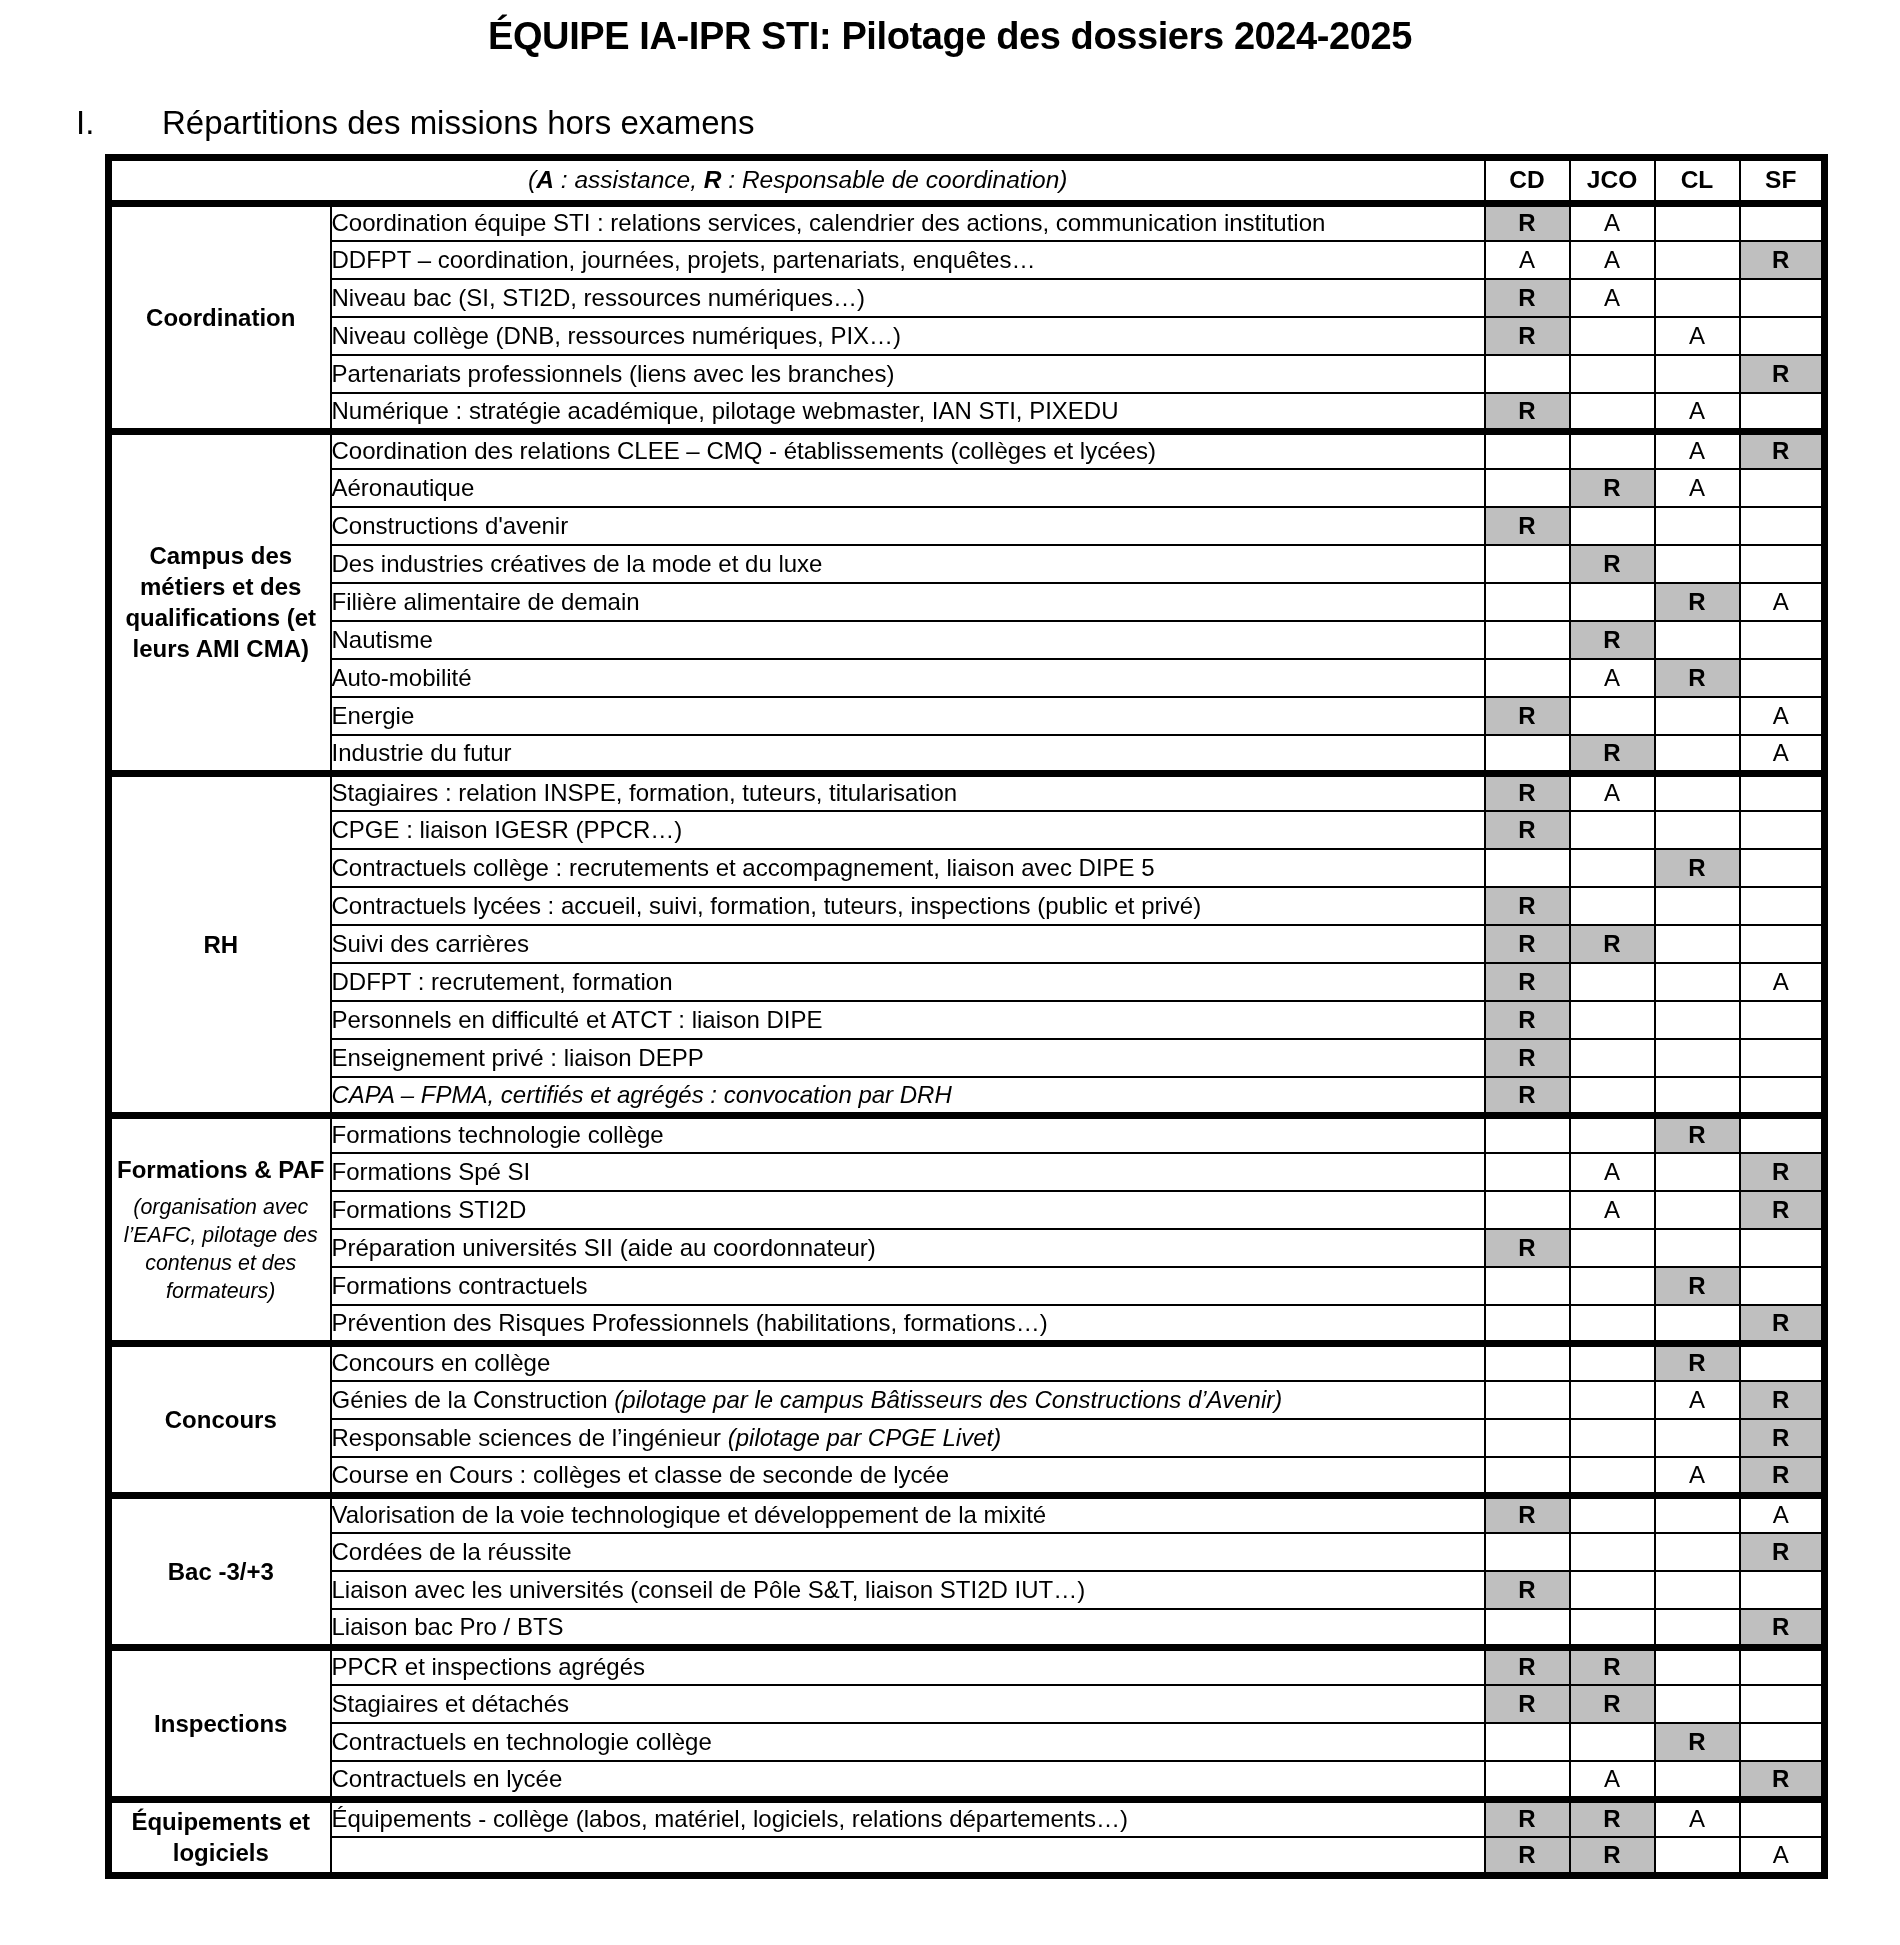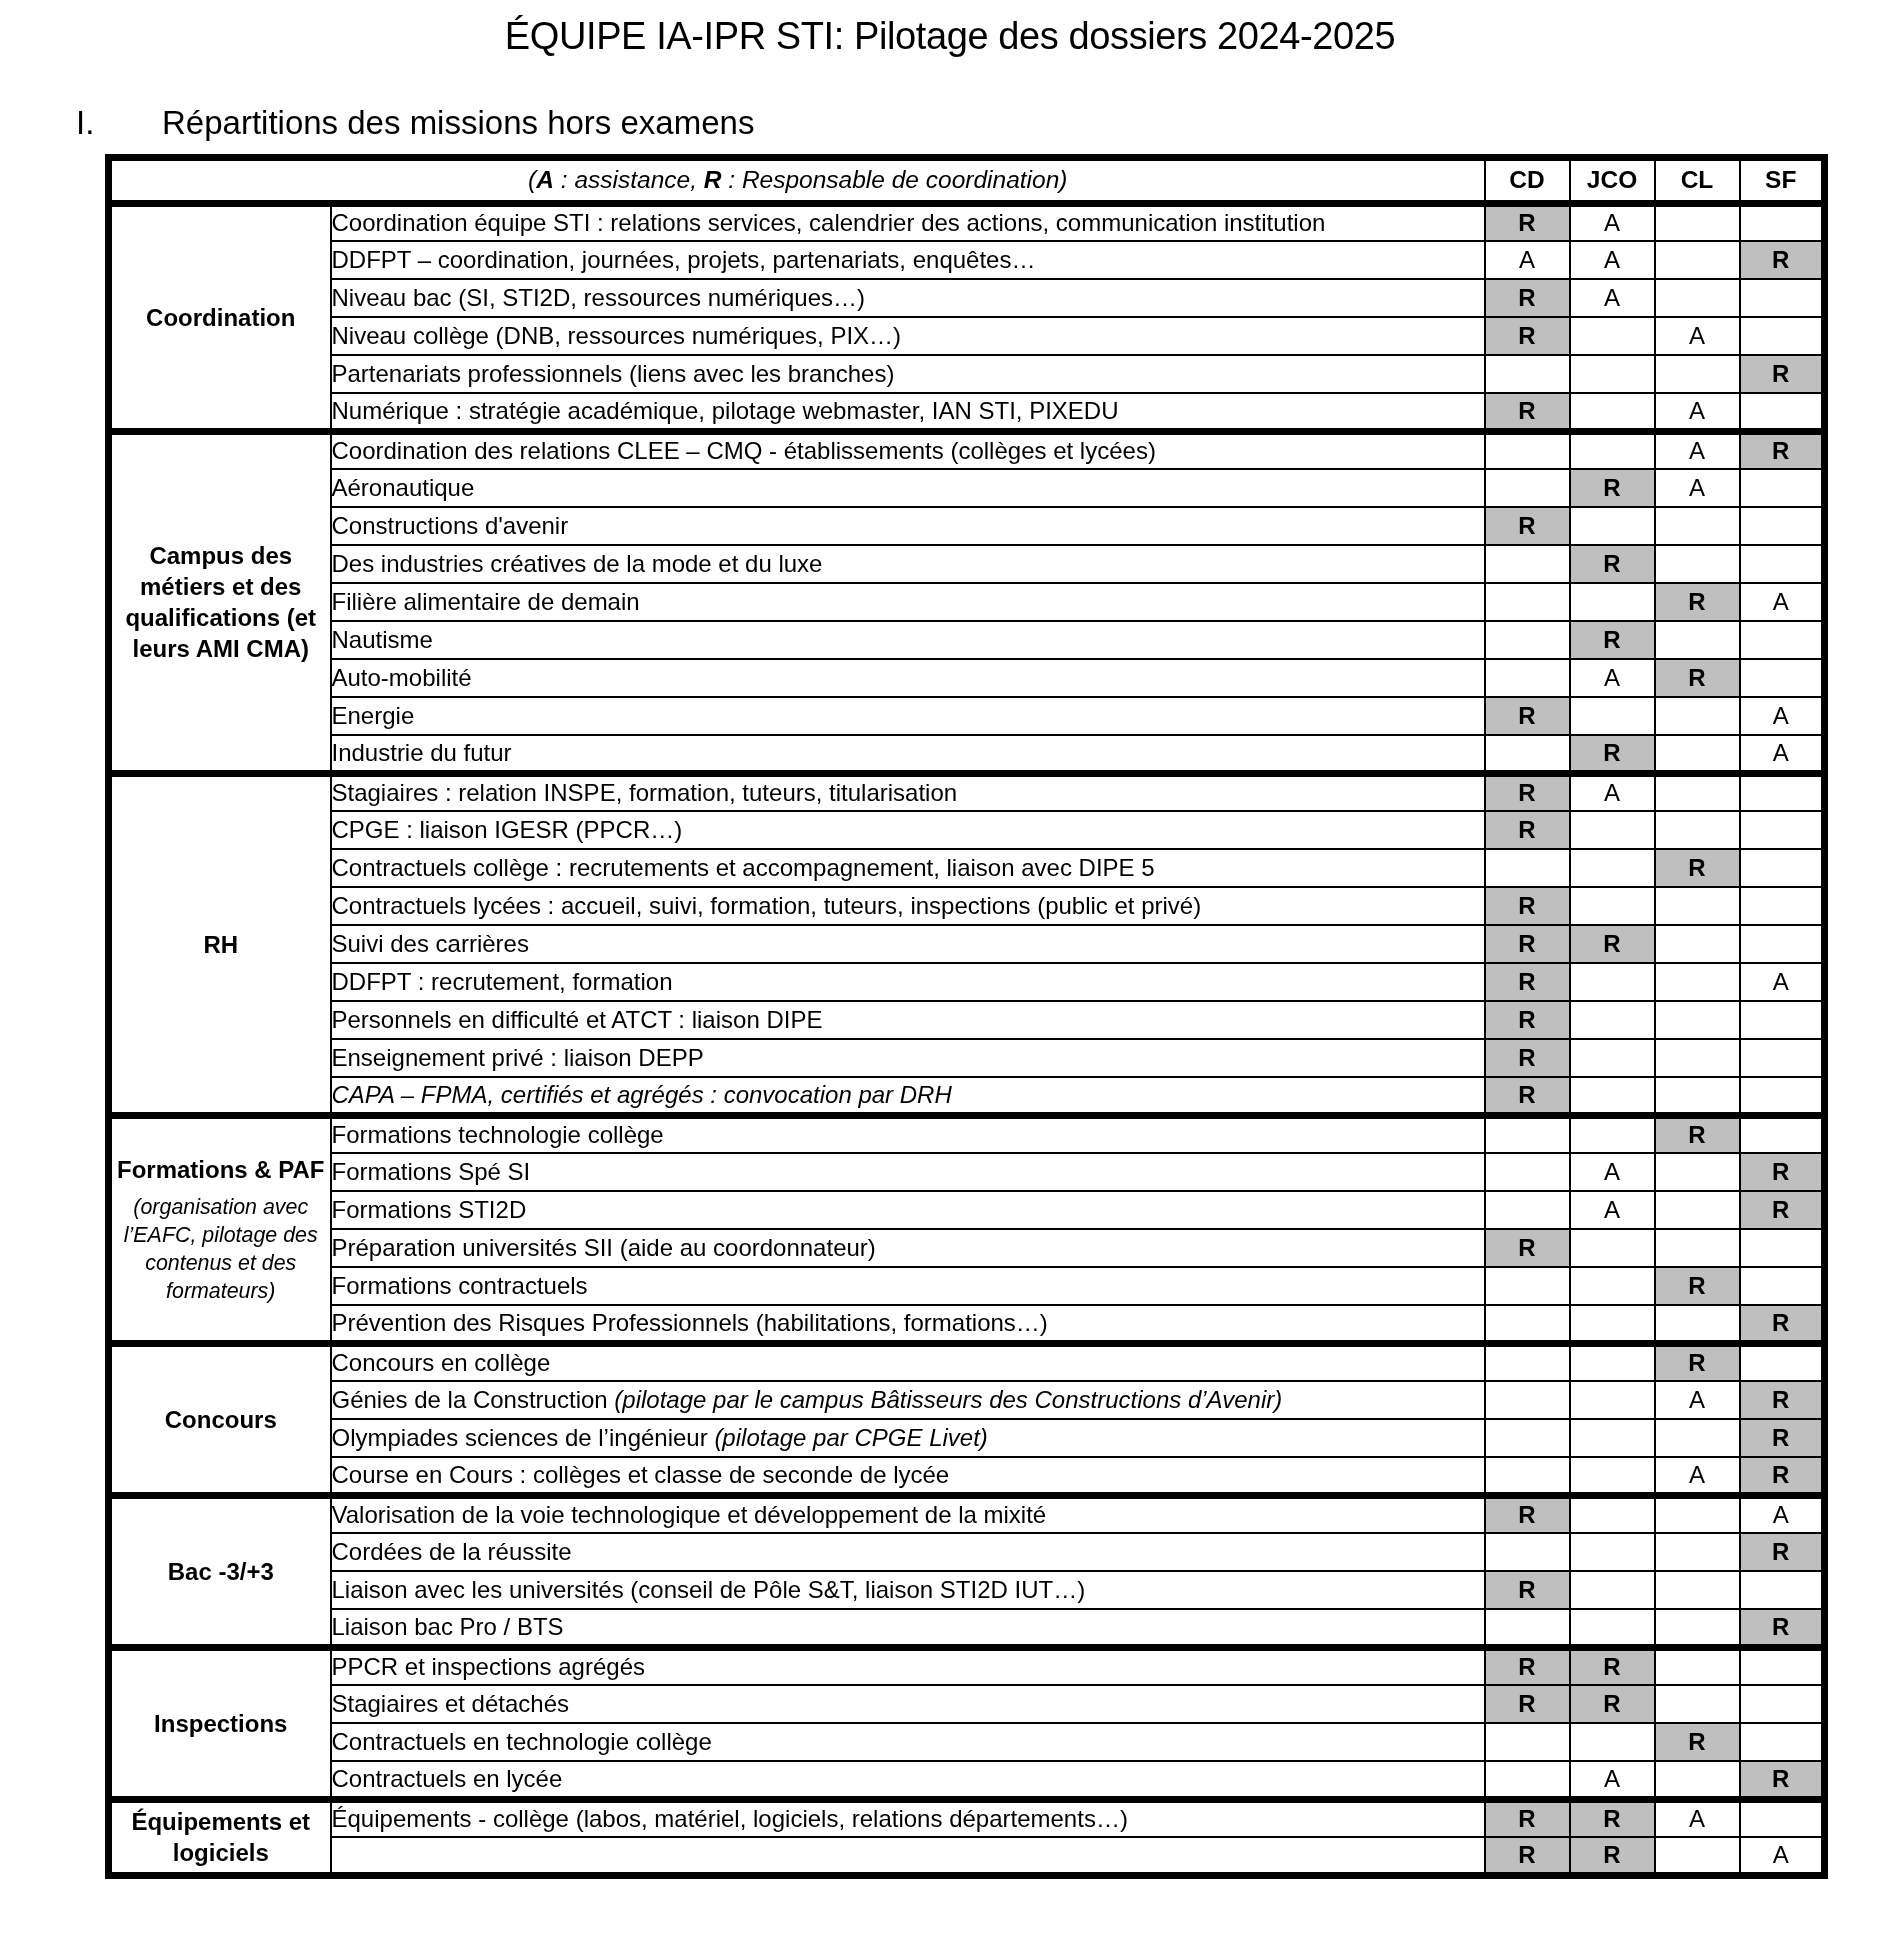--- a/index.html
+++ b/index.html
@@ -9,21 +9,21 @@
     color:#000;
     overflow:hidden;
   }
   .b { font-weight:bold; }
   .i { font-style:italic; }
 
   .doc-title {
     margin-top:15px;
     text-align:center;
     font-size:38px;
-    font-weight:normal;
+    font-weight:bold;
     letter-spacing:-0.4px;
   }
   .subtitle {
     margin-top:46px;
     text-align:center;
     font-size:24.5px;
     line-height:35px;
   }
   .section-heading {
     margin:45px 0 0 76px;
@@ -358,21 +358,21 @@
         <td class="mark"></td>
       </tr>
       <tr>
         <td class="mission"><span>Génies de la Construction </span><span class="i">(pilotage par le campus Bâtisseurs des Constructions d’Avenir)</span></td>
         <td class="mark mark-cd"></td>
         <td class="mark"></td>
         <td class="mark">A</td>
         <td class="mark resp" style="background: rgb(191, 191, 191);">R</td>
       </tr>
       <tr>
-        <td class="mission"><span>Olympiades sciences de l’ingénieur </span><span class="i">(pilotage par CPGE Livet)</span></td>
+        <td class="mission"><span>Responsable sciences de l’ingénieur </span><span class="i">(pilotage par CPGE Livet)</span></td>
         <td class="mark mark-cd"></td>
         <td class="mark"></td>
         <td class="mark"></td>
         <td class="mark resp" style="background: rgb(191, 191, 191);">R</td>
       </tr>
       <tr>
         <td class="mission"><span>Course en Cours : collèges et classe de seconde de lycée</span></td>
         <td class="mark mark-cd"></td>
         <td class="mark"></td>
         <td class="mark">A</td>

